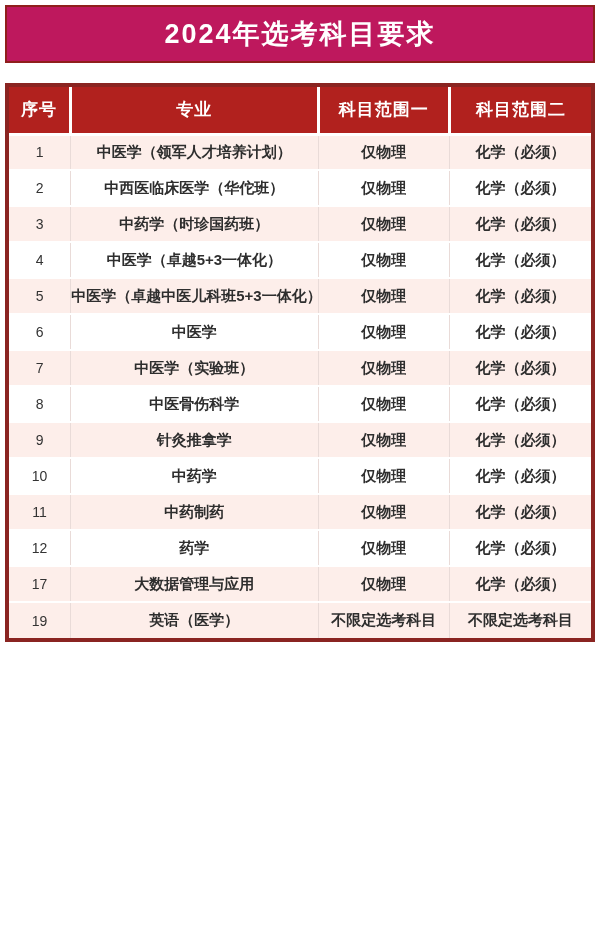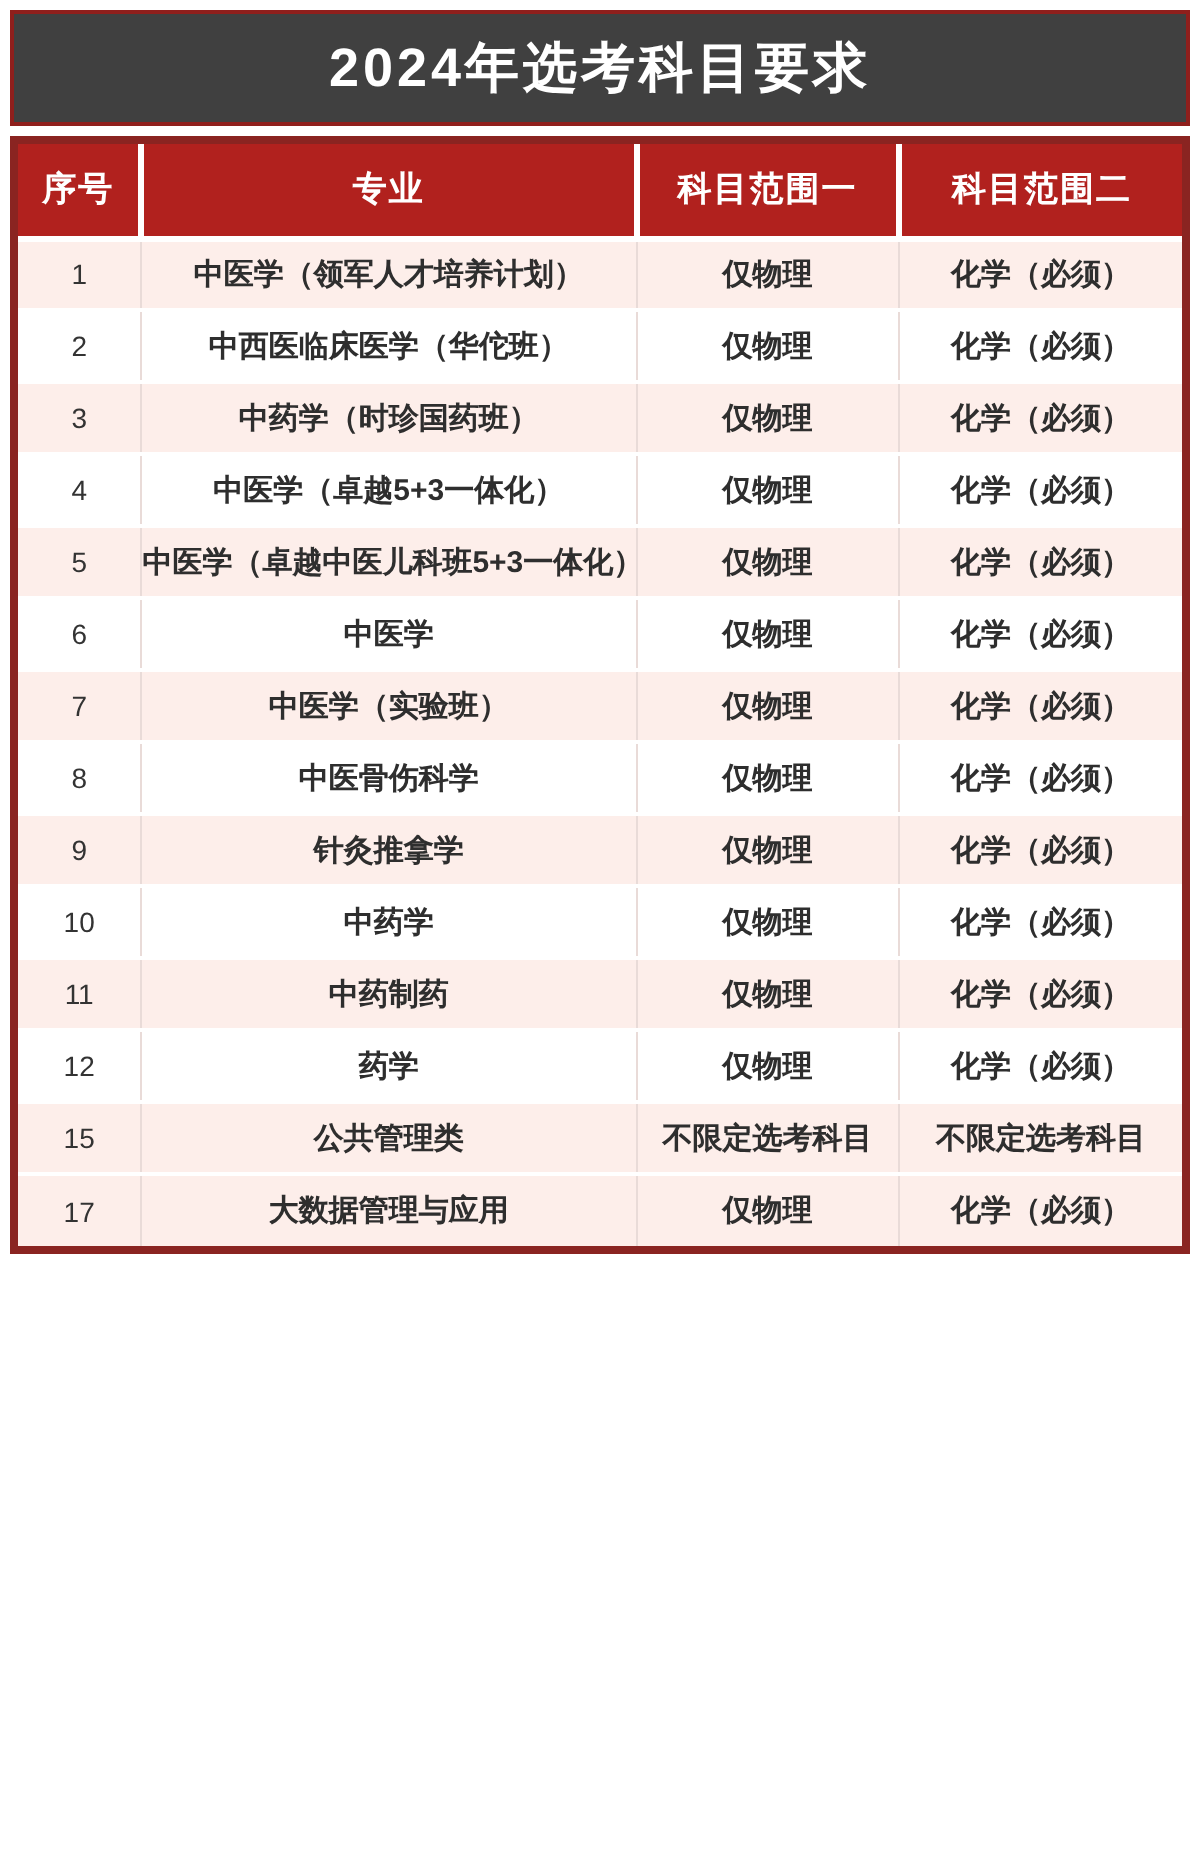--- a/index.html
+++ b/index.html
@@ -9,32 +9,32 @@
     font-family: "Liberation Sans", "DejaVu Sans", sans-serif;
   }
   .page {
     width: 600px;
     height: 932px;
     padding: 5px;
     background: #ffffff;
   }
   .banner {
     height: 58px;
-    background: #404040;
+    background: #be185d;
     border: 2px solid #8f1f1c;
     display: flex;
     align-items: center;
     justify-content: center;
     color: #ffffff;
     font-size: 27px;
     font-weight: bold;
     letter-spacing: 2px;
   }
   .table-wrap {
-    margin-top: 5px;
+    margin-top: 20px;
     border: 4px solid #8a2421;
     background: #fef9c3;
   }
   table {
     width: 100%;
     border-collapse: collapse;
     table-layout: fixed;
   }
   col.c-num  { width: 10.6%; }
   col.c-major{ width: 42.5%; }
@@ -167,28 +167,28 @@
             <td>仅物理</td>
             <td>化学（必须）</td>
           </tr>
           <tr class="even">
             <td class="num">12</td>
             <td>药学</td>
             <td>仅物理</td>
             <td>化学（必须）</td>
           </tr>
           <tr class="odd">
-            <td class="num">15</td>
-            <td>公共管理类</td>
-            <td>不限定选考科目</td>
-            <td>不限定选考科目</td>
-          </tr>
-          <tr class="odd">
             <td class="num">17</td>
             <td>大数据管理与应用</td>
             <td>仅物理</td>
             <td>化学（必须）</td>
+          </tr>
+          <tr class="odd">
+            <td class="num">19</td>
+            <td>英语（医学）</td>
+            <td>不限定选考科目</td>
+            <td>不限定选考科目</td>
           </tr>
         </tbody>
     </table>
   </div>
 
 </div>
 
 </body></html>

